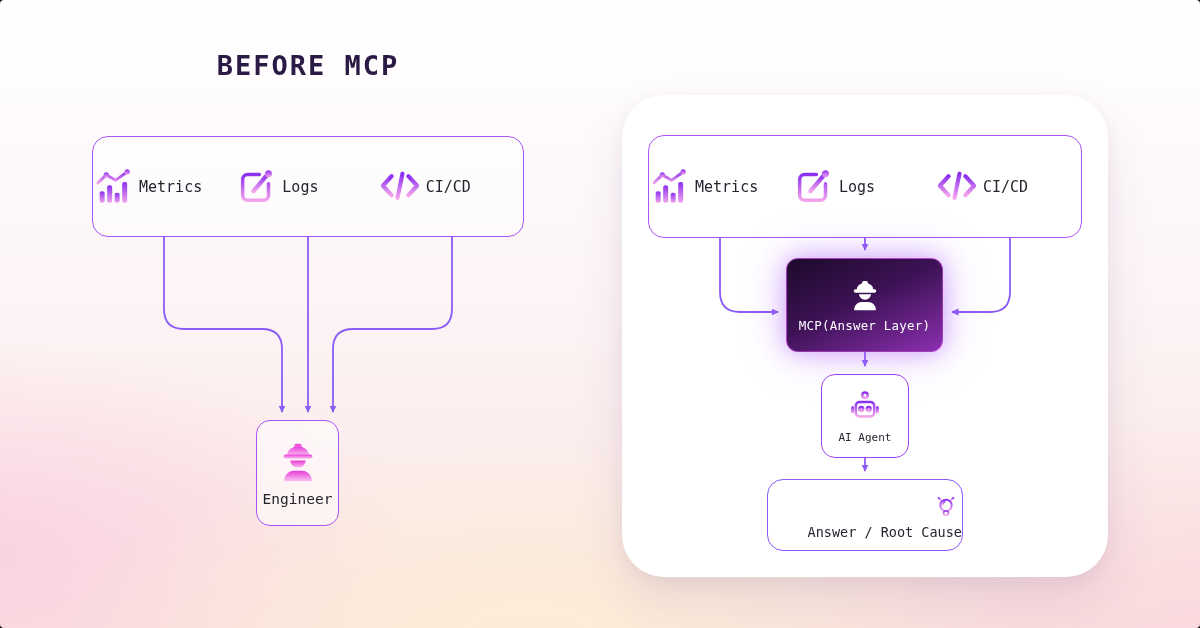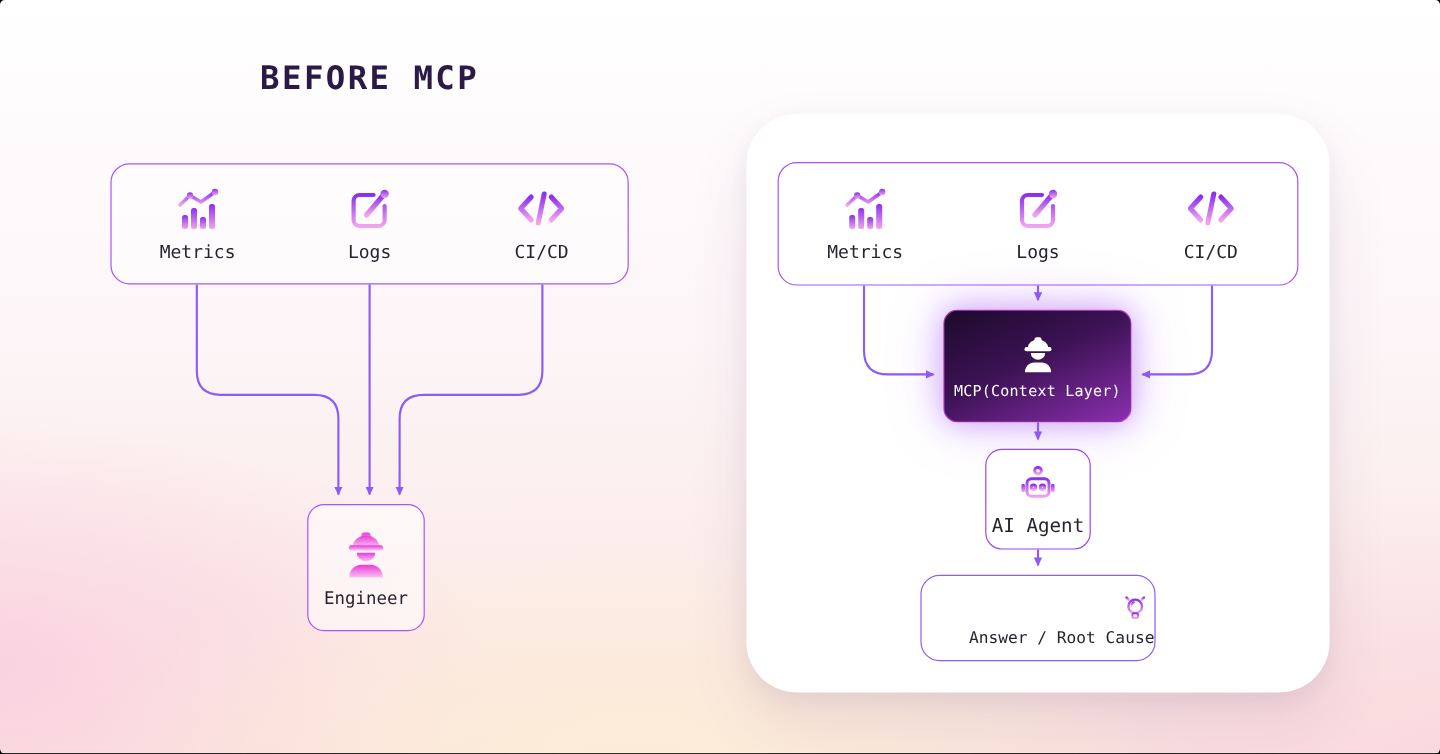--- a/index.html
+++ b/index.html
@@ -31,48 +31,48 @@
 
   .connectors { position:absolute; left:0; top:0; width:1200px; height:628px; pointer-events:none; }
 
   .src-box {
     position:absolute; display:flex; align-items:center;
     border:1.5px solid #a855f7; border-radius:16px;
   }
   .src-box.before { left:92px;  top:136px; width:432px; height:101px; background:rgba(255,255,255,0.45); }
   .src-box.after  { left:648px; top:135px; width:434px; height:103px; background:#ffffff; }
 
-  .src-item { flex:1; display:flex; flex-direction:column; align-items:center; gap:6px; }
+  .src-item { flex:1; display:flex; flex-direction:row; align-items:center; gap:6px; }
   .src-item svg { width:40px; height:40px; display:block; }
   .src-label { font-size:15px; color:#26242e; }
 
   .node {
     position:absolute; display:flex; flex-direction:column;
     align-items:center; justify-content:center;
     border:1.5px solid #a855f7; background:rgba(255,255,255,0.55);
   }
   .node-label { font-size:14.5px; color:#26242e; }
 
-  .engineer-box { left:256px; top:420px; width:98px; height:106px; border-radius:14px; gap:5px; }
+  .engineer-box { left:256px; top:420px; width:83px; height:106px; border-radius:14px; gap:5px; }
   .engineer-box svg { width:46px; height:46px; display:block; }
 
   .mcp-box {
     position:absolute; left:786px; top:258px; width:157px; height:94px;
     border-radius:12px;
     background: linear-gradient(155deg, #1d0a2c 0%, #3c1254 45%, #8c2fb0 100%);
     border:1.5px solid rgba(220,80,240,0.65);
     box-shadow: 0 0 22px rgba(168,85,247,0.45), 0 0 48px rgba(168,85,247,0.28);
     display:flex; flex-direction:column; align-items:center; justify-content:center; gap:4px;
   }
   .mcp-box svg { width:36px; height:36px; display:block; }
   .mcp-label { font-size:12.5px; color:#ffffff; letter-spacing:0.2px; }
 
   .agent-box { left:821px; top:374px; width:88px; height:84px; border-radius:14px; background:#fff; border-color:#9b45ee; gap:2px; }
   .agent-box svg { width:40px; height:40px; display:block; }
-  .agent-box .node-label { font-size:16px; }
+  .agent-box .node-label { font-size:11px; }
 
   .answer-box { left:767px; top:479px; width:196px; height:72px; border-radius:16px; background:#fff; border-color:#8b5cf6; gap:2px;align-items:flex-end; }
   .answer-box svg { width:32px; height:32px; display:block; }
   .answer-box .node-label { font-size:13.5px; }
 
   .defs-svg { position:absolute; width:0; height:0; }
 </style>
 </head>
 <body>
 
@@ -182,21 +182,21 @@
   <div class="mcp-box">
     <svg viewBox="0 0 48 48">
       <g fill="#ffffff">
         <rect x="20" y="4" width="8" height="7" rx="2.5"></rect>
         <path d="M12.5,16.5 a11.5,10 0 0 1 23,0 z"></path>
         <rect x="9" y="15" width="30" height="4.5" rx="2.25"></rect>
         <path d="M16,21.5 a8,7.5 0 0 0 16,0 z"></path>
         <path d="M9.5,43 v-0.5 c0,-5.8 4.7,-10.5 10.5,-10.5 h8 c5.8,0 10.5,4.7 10.5,10.5 v0.5 z"></path>
       </g>
     </svg>
-    <span class="mcp-label">MCP(Context Layer)</span>
+    <span class="mcp-label">MCP(Answer Layer)</span>
   </div>
 
   <div class="node engineer-box">
     <svg viewBox="0 0 48 48">
       <g fill="url(#gmag)">
         <rect x="20" y="4" width="8" height="7" rx="2.5"></rect>
         <path d="M12.5,16.5 a11.5,10 0 0 1 23,0 z"></path>
         <rect x="9" y="15" width="30" height="4.5" rx="2.25"></rect>
         <path d="M16,21.5 a8,7.5 0 0 0 16,0 z"></path>
         <path d="M9.5,43 v-0.5 c0,-5.8 4.7,-10.5 10.5,-10.5 h8 c5.8,0 10.5,4.7 10.5,10.5 v0.5 z"></path>

